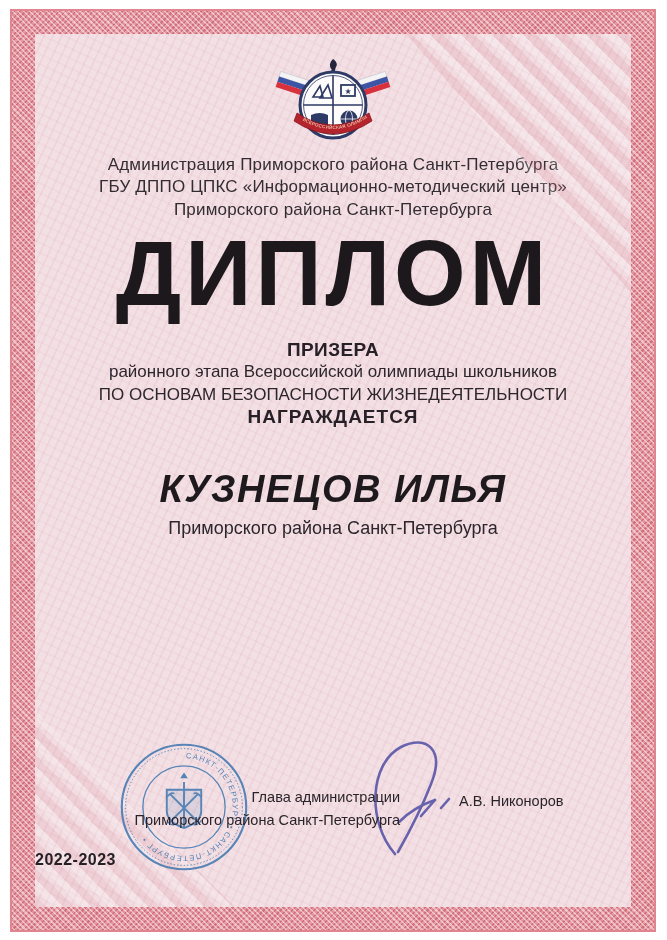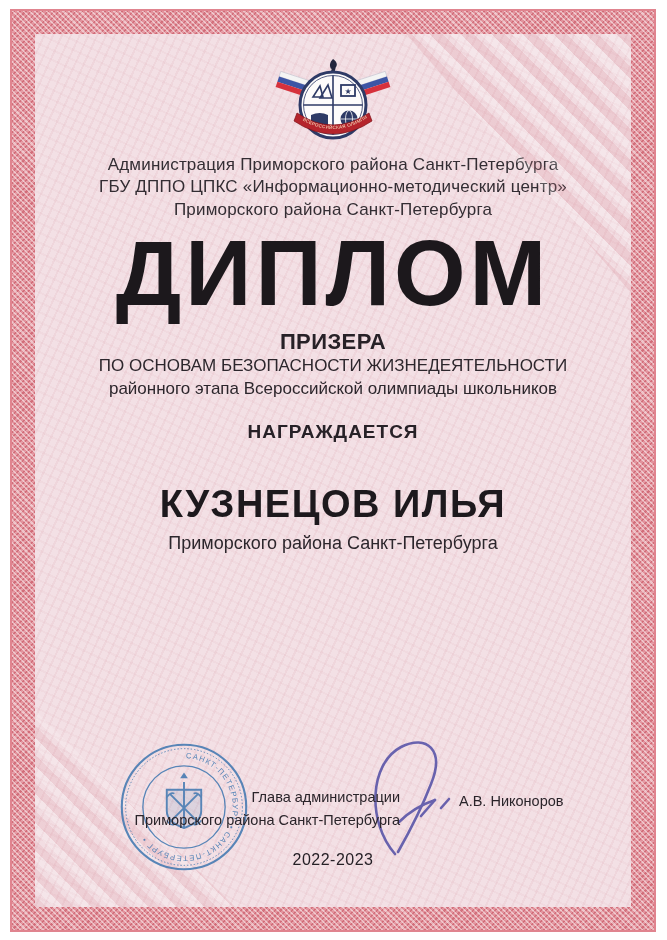--- a/index.html
+++ b/index.html
@@ -41,34 +41,34 @@
     bottom:0; left:0; width:42%; height:30%;
     background:repeating-linear-gradient(45deg,
       rgba(214,132,144,0.18) 0 8px, rgba(214,132,144,0.03) 8px 13px, rgba(255,255,255,0.16) 13px 20px);
     clip-path:polygon(0 25%, 0 100%, 80% 100%);
   }
 
   
   .emblem { margin-top:23px; }
   .org { margin-top:5px; font-size:17px; line-height:1.32; letter-spacing:0.2px; color:#332d33; font-weight:400; }
   .title { margin-top:6px; font-size:92px; font-weight:700; letter-spacing:4px; line-height:1.02; color:#1c181c; }
-  .degree { margin-top:8px; font-size:22px; font-weight:700; letter-spacing:0.4px; }
+  .degree { margin-top:18px; font-size:19px; font-weight:700; letter-spacing:0.4px; }
   .award-line { font-size:17px; line-height:1.32; color:#2c262c; }
-  .awarded { margin-top:21px; font-size:19px; font-weight:700; letter-spacing:1px; }
-  .r-name { margin-top:40px; font-size:38px; font-weight:700; letter-spacing:1.5px; color:#1d191d; }
+  .awarded { font-size:19px; font-weight:700; letter-spacing:1px; }
+  .r-name { margin-top:40px; font-size:38px; font-weight:700; font-style:italic; letter-spacing:1.5px; color:#1d191d; }
   .r-info { margin-top:6px; font-size:18px; line-height:1.3; color:#2c262c; }
 
   
   .foot { position:absolute; left:0; top:0; width:100%; height:100%; pointer-events:none; }
   .stamp { position:absolute; left:82px; top:704px; width:134px; height:138px; opacity:0.85; }
   .signer-title { position:absolute; left:45px; top:752px; width:320px; text-align:right;
                   font-size:14.5px; line-height:1.62; color:#2a242a; z-index:2; }
   .signature { position:absolute; left:330px; top:704px; width:110px; height:122px; }
   .signer-name { position:absolute; left:424px; top:759px; font-size:14.5px; color:#2a242a; }
-  .year { position:absolute; left:0; top:817px; width:100%; text-align:center; font-size:16px; letter-spacing:0.5px; color:#262026; }
+  .year { position:absolute; left:0; top:817px; width:100%; text-align:left; font-size:16px; letter-spacing:0.5px; color:#262026;font-weight:bold; }
 </style>
 </head>
 <body>
 
 <div class="page">
   <div class="band">
     <div class="inner">
 
       <div class="wm wm-tr"></div>
       <div class="wm wm-bl"></div>
@@ -122,22 +122,22 @@
       
       <div class="org">
         <div>Администрация Приморского района Санкт-Петербурга</div>
         <div>ГБУ ДППО ЦПКС «Информационно-методический центр»</div>
         <div>Приморского района Санкт-Петербурга</div>
       </div>
 
       <div class="title">ДИПЛОМ</div>
 
       <div class="degree">ПРИЗЕРА</div>
+      <div class="award-line">районного этапа Всероссийской олимпиады школьников</div>
       <div class="award-line">ПО ОСНОВАМ БЕЗОПАСНОСТИ ЖИЗНЕДЕЯТЕЛЬНОСТИ</div>
-      <div class="award-line">районного этапа Всероссийской олимпиады школьников</div>
 
       <div class="awarded">НАГРАЖДАЕТСЯ</div>
 
       <div class="r-name">КУЗНЕЦОВ ИЛЬЯ</div>
       <div class="r-info">
         <div>Приморского района Санкт-Петербурга</div>
       </div>
 
       
       <div class="foot">

